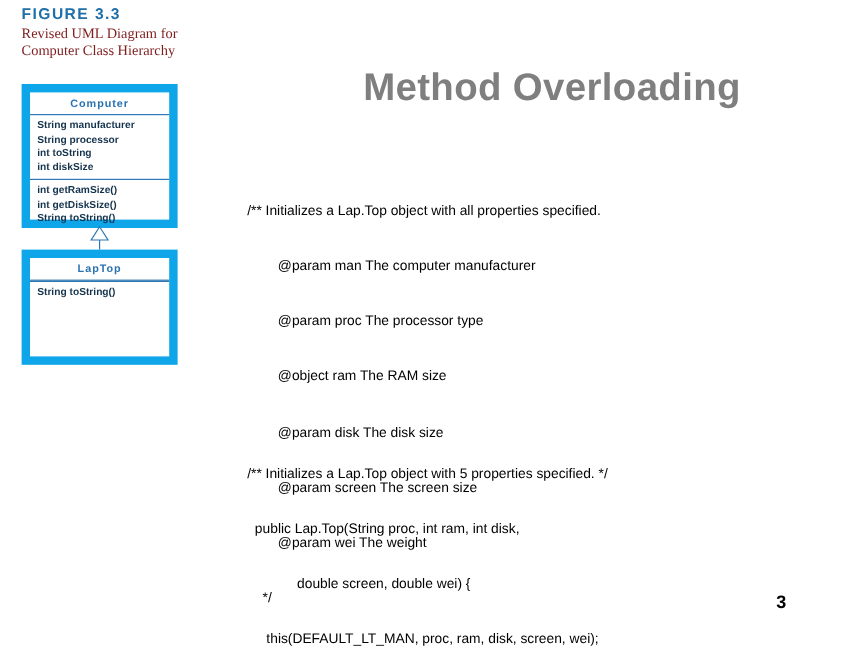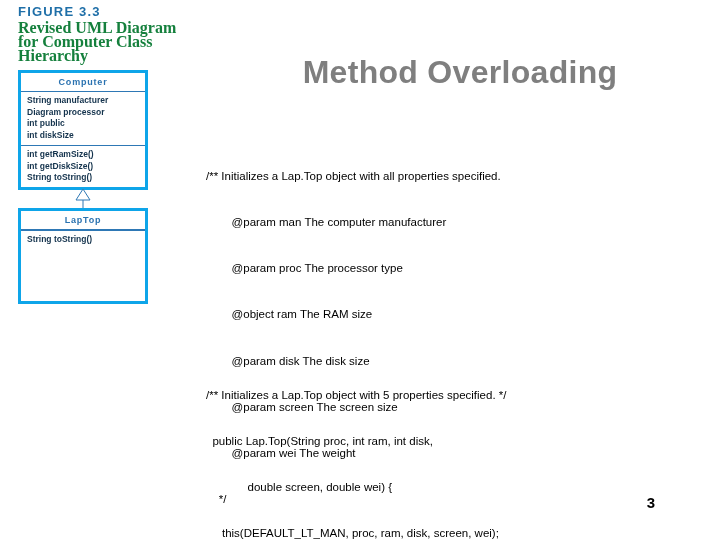--- a/index.html
+++ b/index.html
@@ -35,30 +35,29 @@
     font-size: 13px;
     font-weight: bold;
     letter-spacing: 1.2px;
     line-height: 15px;
   }
   #uml-figure-caption {
     position: absolute;
     left: 18px;
     top: 21px;
     width: 175px;
-    color: #15803d;
+    color: #7f1d1d;
     font-family: "Liberation Serif", serif;
-    font-size: 16px;
+    font-size: 12px;
     line-height: 14px;
-    font-weight: bold;
   }
 
   .uml-box {
     position: absolute;
-    border: 3px solid #0ea5e9;
+    border: 7px solid #0ea5e9;
     background: #ffffff;
     box-sizing: border-box;
   }
   .uml-title {
     text-align: center;
     color: #2a72b0;
     font-family: "Liberation Sans", sans-serif;
     font-size: 9px;
     font-weight: bold;
     letter-spacing: 0.8px;
@@ -142,22 +141,22 @@
   <div id="uml-panel">
 
     <div id="uml-figure-label">FIGURE 3.3</div>
     <div id="uml-figure-caption">Revised UML Diagram for Computer Class Hierarchy</div>
 
     <div class="uml-box" id="uml-box-computer">
       <div class="uml-title">Computer</div>
       <div class="uml-sep"></div>
       <div class="uml-lines">
         <div>String manufacturer</div>
-        <div>Diagram processor</div>
-        <div>int public</div>
+        <div>String processor</div>
+        <div>int toString</div>
         <div>int diskSize</div>
       </div>
       <div class="uml-sep"></div>
       <div class="uml-lines">
         <div>int getRamSize()</div>
         <div>int getDiskSize()</div>
         <div>String toString()</div>
       </div>
     </div>
 

